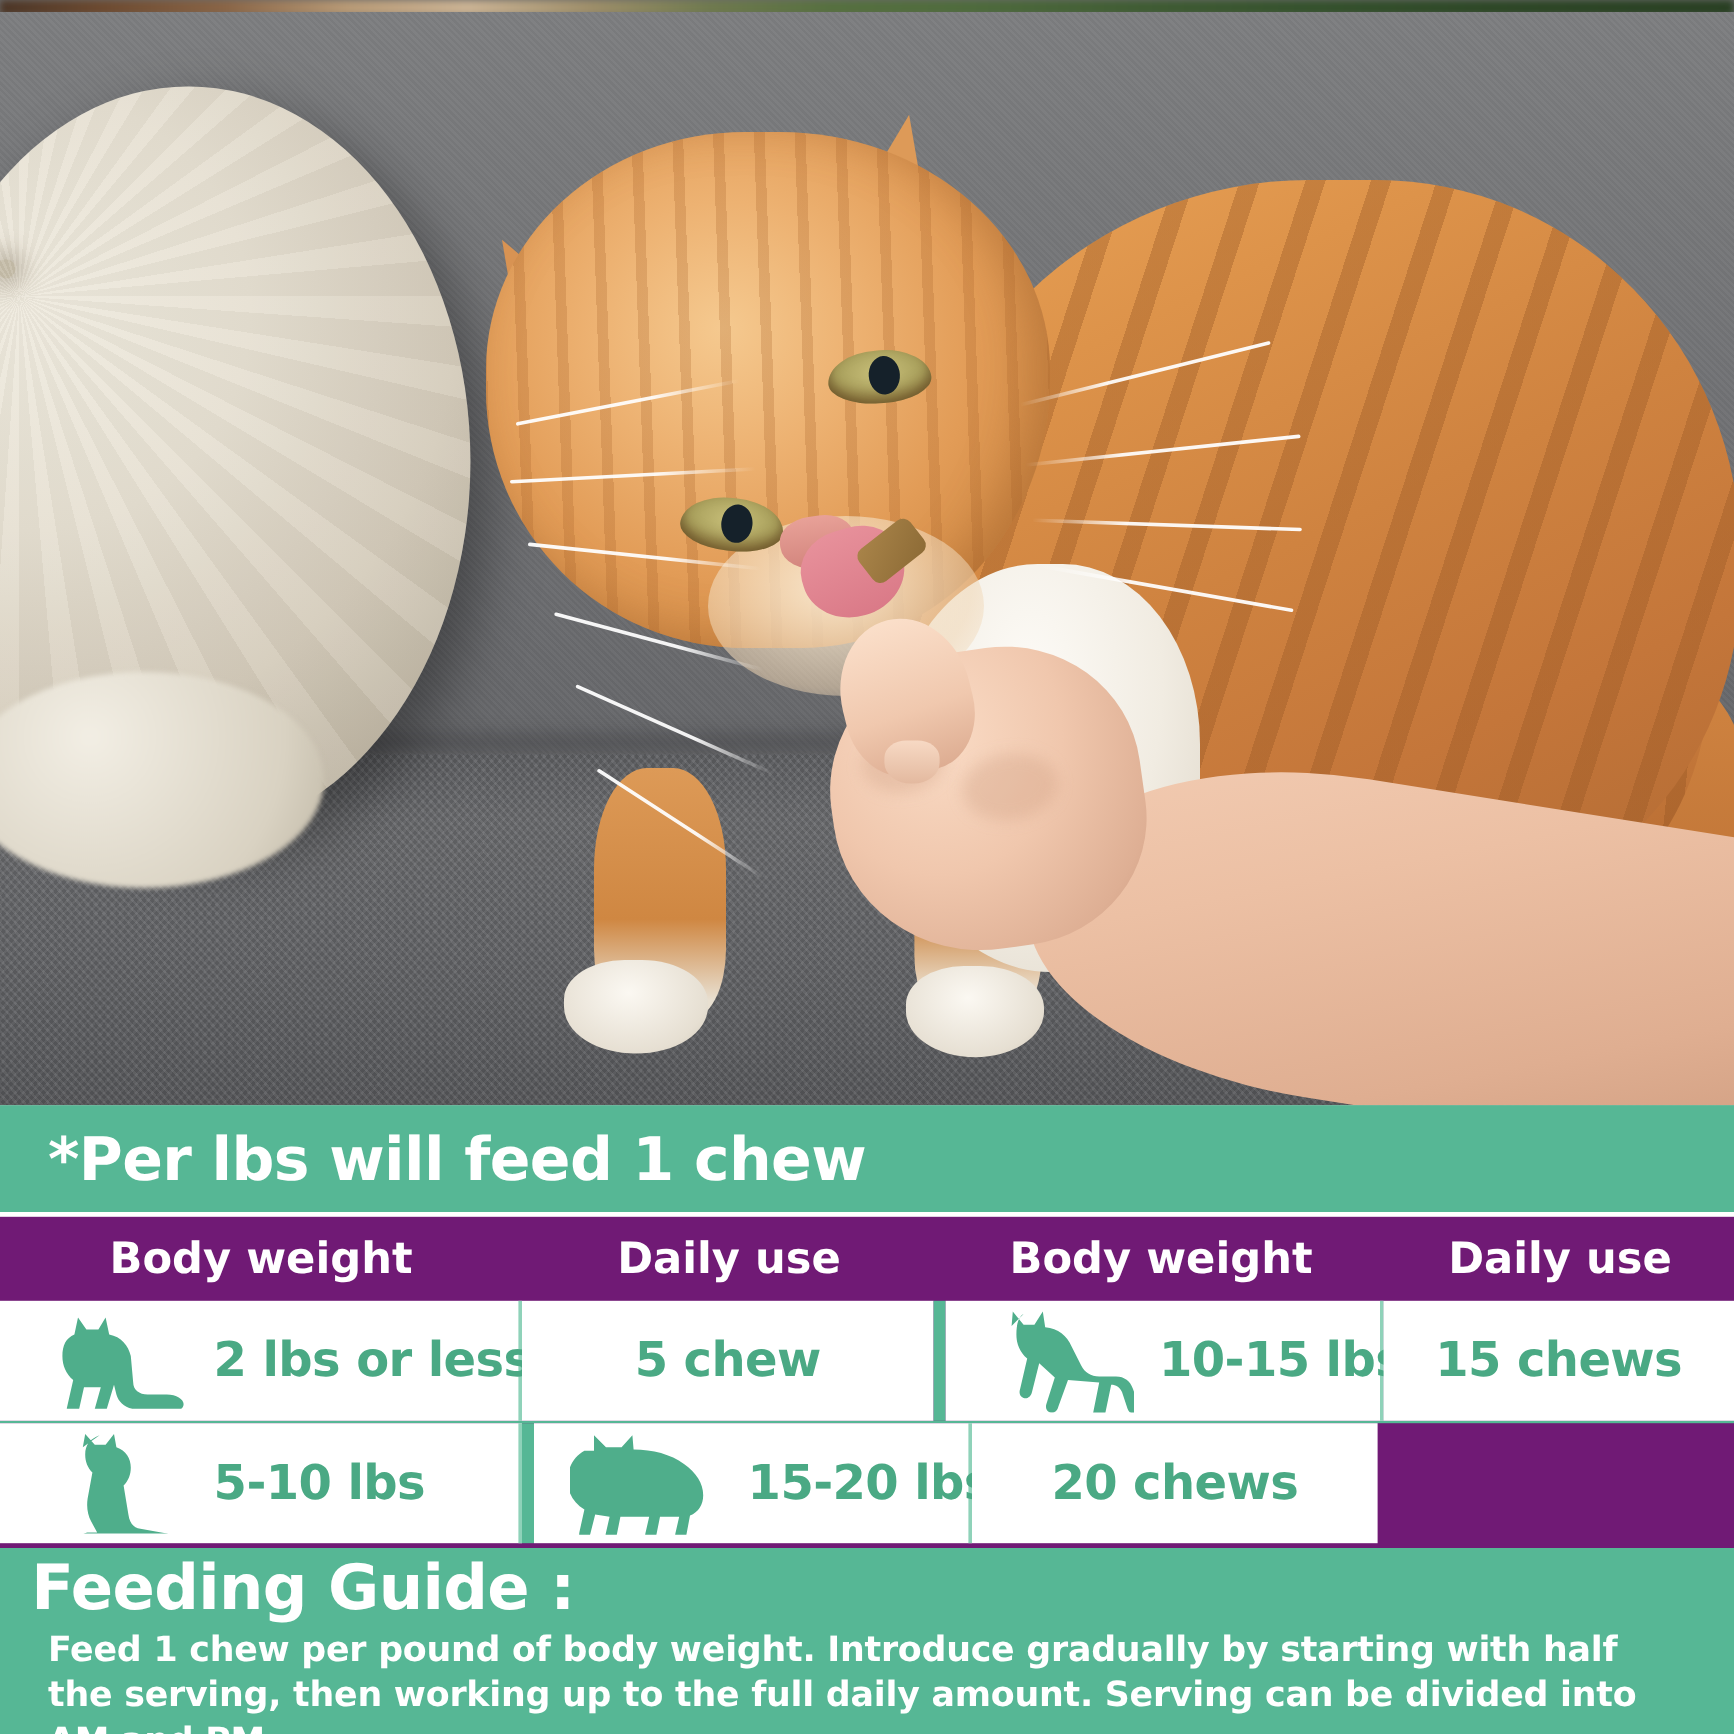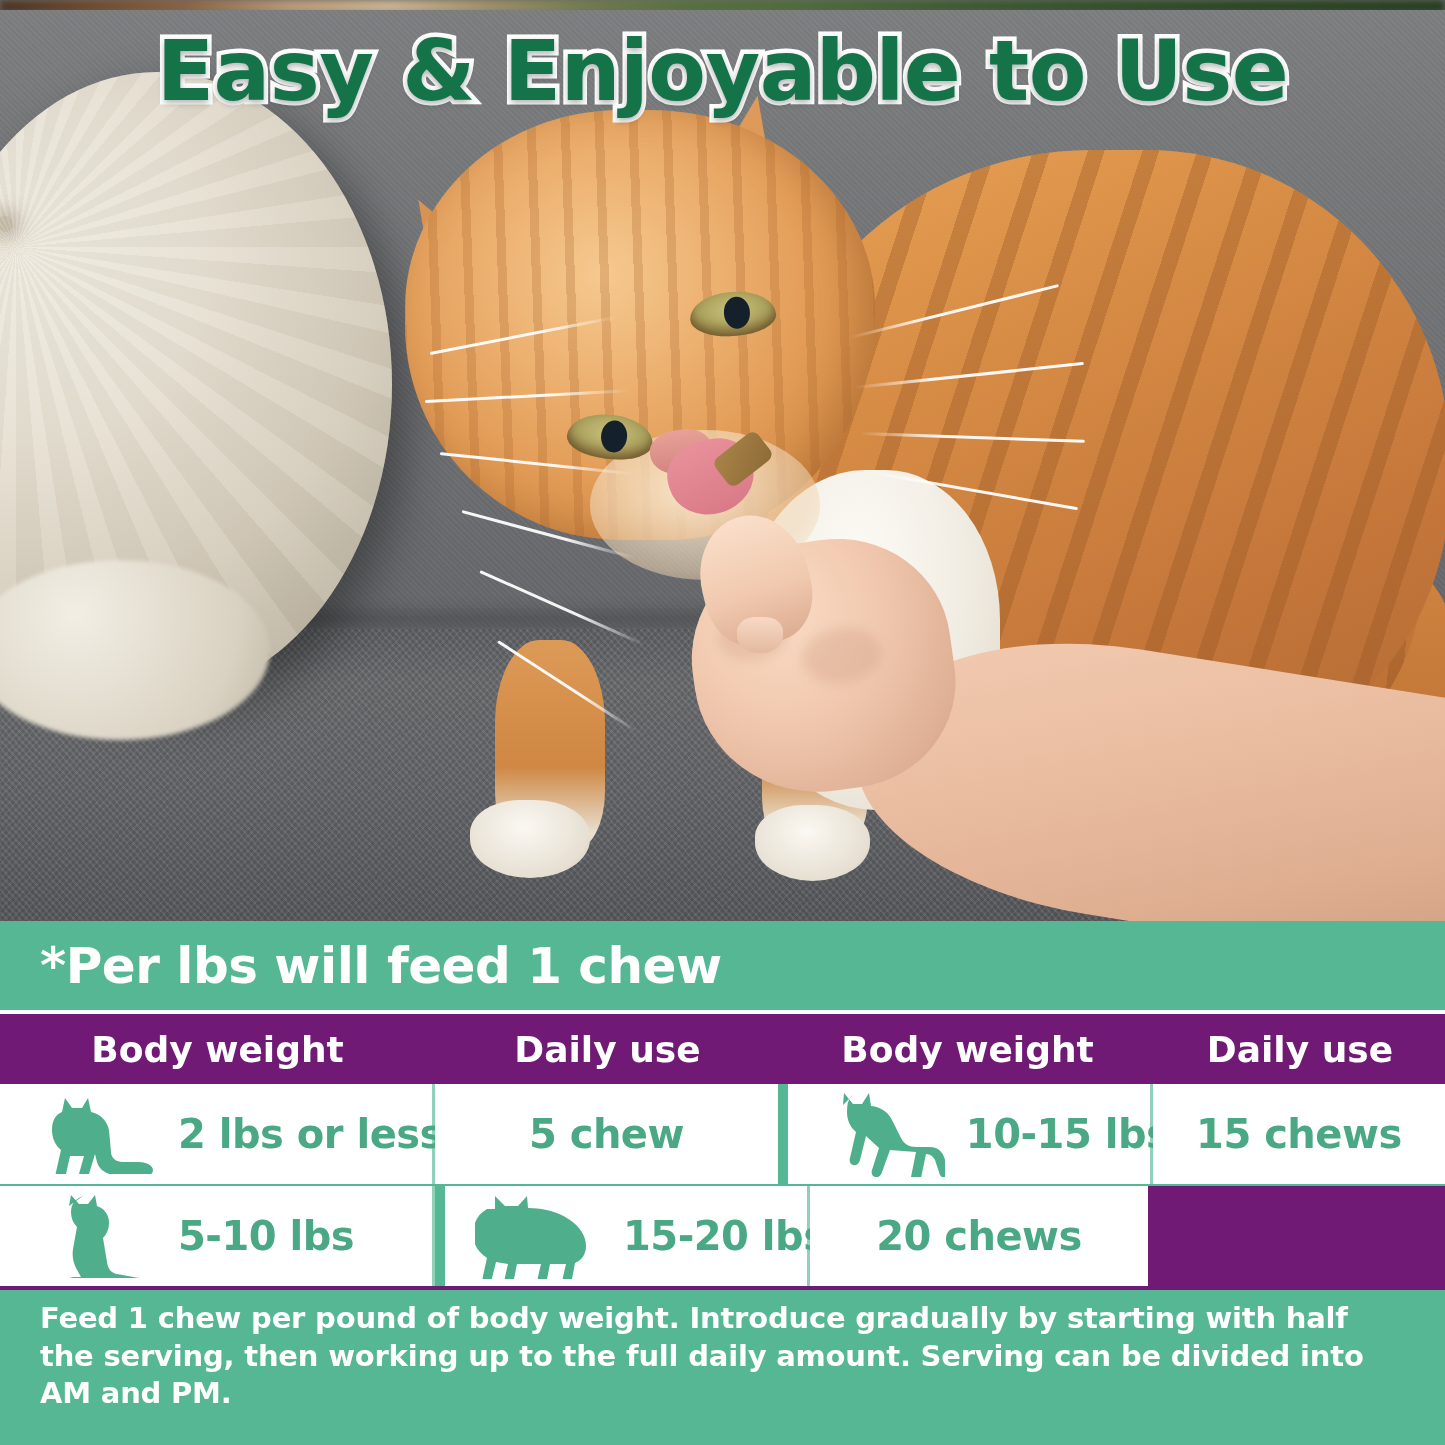--- a/index.html
+++ b/index.html
@@ -480,21 +480,20 @@
         <div class="hand-forearm"></div>
         <div class="hand-fist">
           <div class="knuckle" style="left:30px; top:60px; width:70px; height:50px;"></div>
           <div class="knuckle" style="left:110px; top:90px; width:80px; height:55px;"></div>
         </div>
         <div class="finger-index"></div>
         <div class="thumbnail"></div>
       </div>
     </div>
 
-    <div class="title">Easy &amp; Enjoyable to Use</div>
   </div>
 
   <div class="banner">
     <div class="banner-text">*Per lbs will feed 1 chew</div>
   </div>
   <div class="banner-rule"></div>
 
   <div class="table-wrap">
 
     <div class="thead">
@@ -554,16 +553,17 @@
         </div>
         <div class="cell cell-use col-du2" style="width:338px;">
           <span class="cell-text">20 chews</span>
         </div>
       </div>
 
     </div>
   </div>
 
   <div class="guide">
+    <div class="guide-title">Feeding Guide :</div>
     <div class="guide-body">Feed 1 chew per pound of body weight. Introduce gradually by starting with half the serving, then working up to the full daily amount. Serving can be divided into AM and PM.</div>
   </div>
 
 </div>
 
 </body></html>

